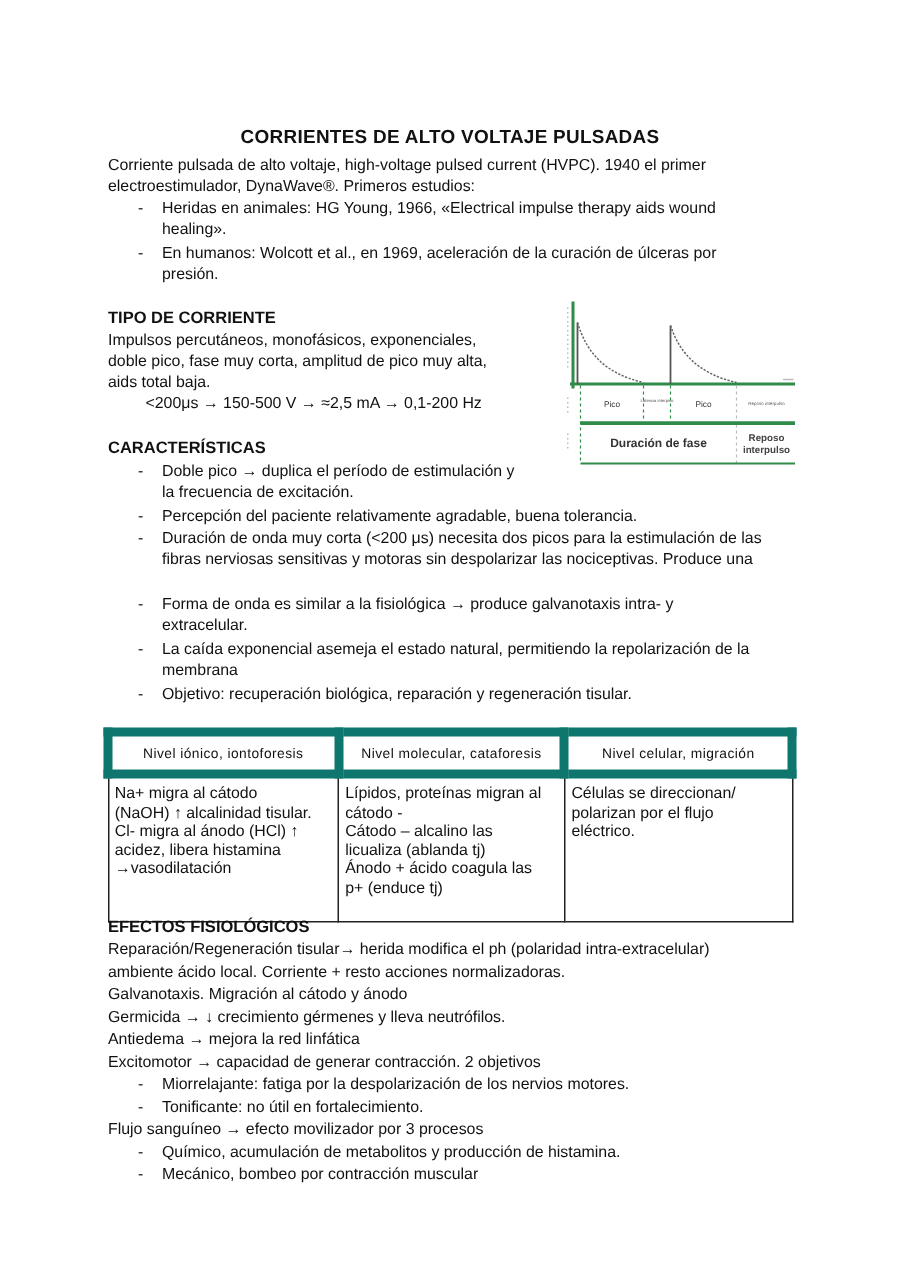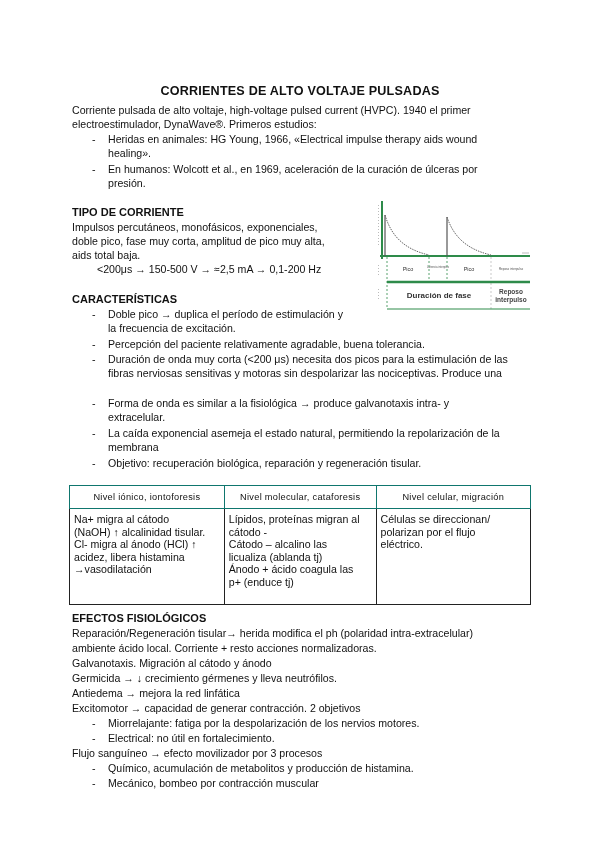--- a/index.html
+++ b/index.html
@@ -9,21 +9,21 @@
     .title { position: absolute; left: 0; width: 600px; top: 72px; text-align: center;
       font-weight: bold; font-size: 12.6px; letter-spacing: 0.2px; }
     .line { position: absolute; left: 72px; white-space: nowrap; line-height: 14px; text-align: center; }
     .bullet { position: absolute; left: 92px; }
     .btext { position: absolute; left: 108px; white-space: nowrap; line-height: 14px; }
     .h2 { position: absolute; left: 72px; font-weight: bold; font-size: 11px; white-space: nowrap; }
     .indent { position: absolute; left: 97px; white-space: nowrap; }
     table.levels { position: absolute; left: 69px; top: 473px; width: 462px;
       border-collapse: collapse; font-size: 10.6px; }
     table.levels th { font-weight: normal; font-size: 9.2px; letter-spacing: 0.3px;
-      height: 22px; border: 1px solid #0f766e; text-align: center; padding: 0; }
+      height: 22px; border: 6px solid #0f766e; text-align: center; padding: 0; }
     table.levels td { border: 1px solid #222; vertical-align: top; padding: 4px 4px 3px 4px;
       line-height: 12.5px; height: 88px; }
     table.levels { border: 1.5px solid #222; }
     .cellline { display: block; white-space: nowrap; }
     .figure { position: absolute; left: 377px; top: 185px; width: 155px; height: 115px; }
   </style>
 </head>
 <body>
 
 <div class="page">
@@ -162,21 +162,21 @@
   <div class="line" style="top:629px">ambiente ácido local. Corriente + resto acciones normalizadoras.</div>
   <div class="line" style="top:614px">Reparación/Regeneración tisular→ herida modifica el ph (polaridad intra-extracelular)</div>
   <div class="line" style="top:644px">Galvanotaxis. Migración al cátodo y ánodo</div>
   <div class="line" style="top:659px">Germicida → ↓ crecimiento gérmenes y lleva neutrófilos.</div>
   <div class="line" style="top:674px">Antiedema → mejora la red linfática</div>
   <div class="line" style="top:689px">Excitomotor → capacidad de generar contracción. 2 objetivos</div>
 
   <span class="bullet" style="top:705px">-</span>
   <div class="btext" style="top:704px">Miorrelajante: fatiga por la despolarización de los nervios motores.</div>
   <span class="bullet" style="top:720px">-</span>
-  <div class="btext" style="top:719px">Electrical: no útil en fortalecimiento.</div>
+  <div class="btext" style="top:719px">Tonificante: no útil en fortalecimiento.</div>
 
   <div class="line" style="top:734px">Flujo sanguíneo → efecto movilizador por 3 procesos</div>
   <span class="bullet" style="top:750px">-</span>
   <div class="btext" style="top:749px">Químico, acumulación de metabolitos y producción de histamina.</div>
   <span class="bullet" style="top:765px">-</span>
   <div class="btext" style="top:764px">Mecánico, bombeo por contracción muscular</div>
 
 </div>
 
 </body></html>

